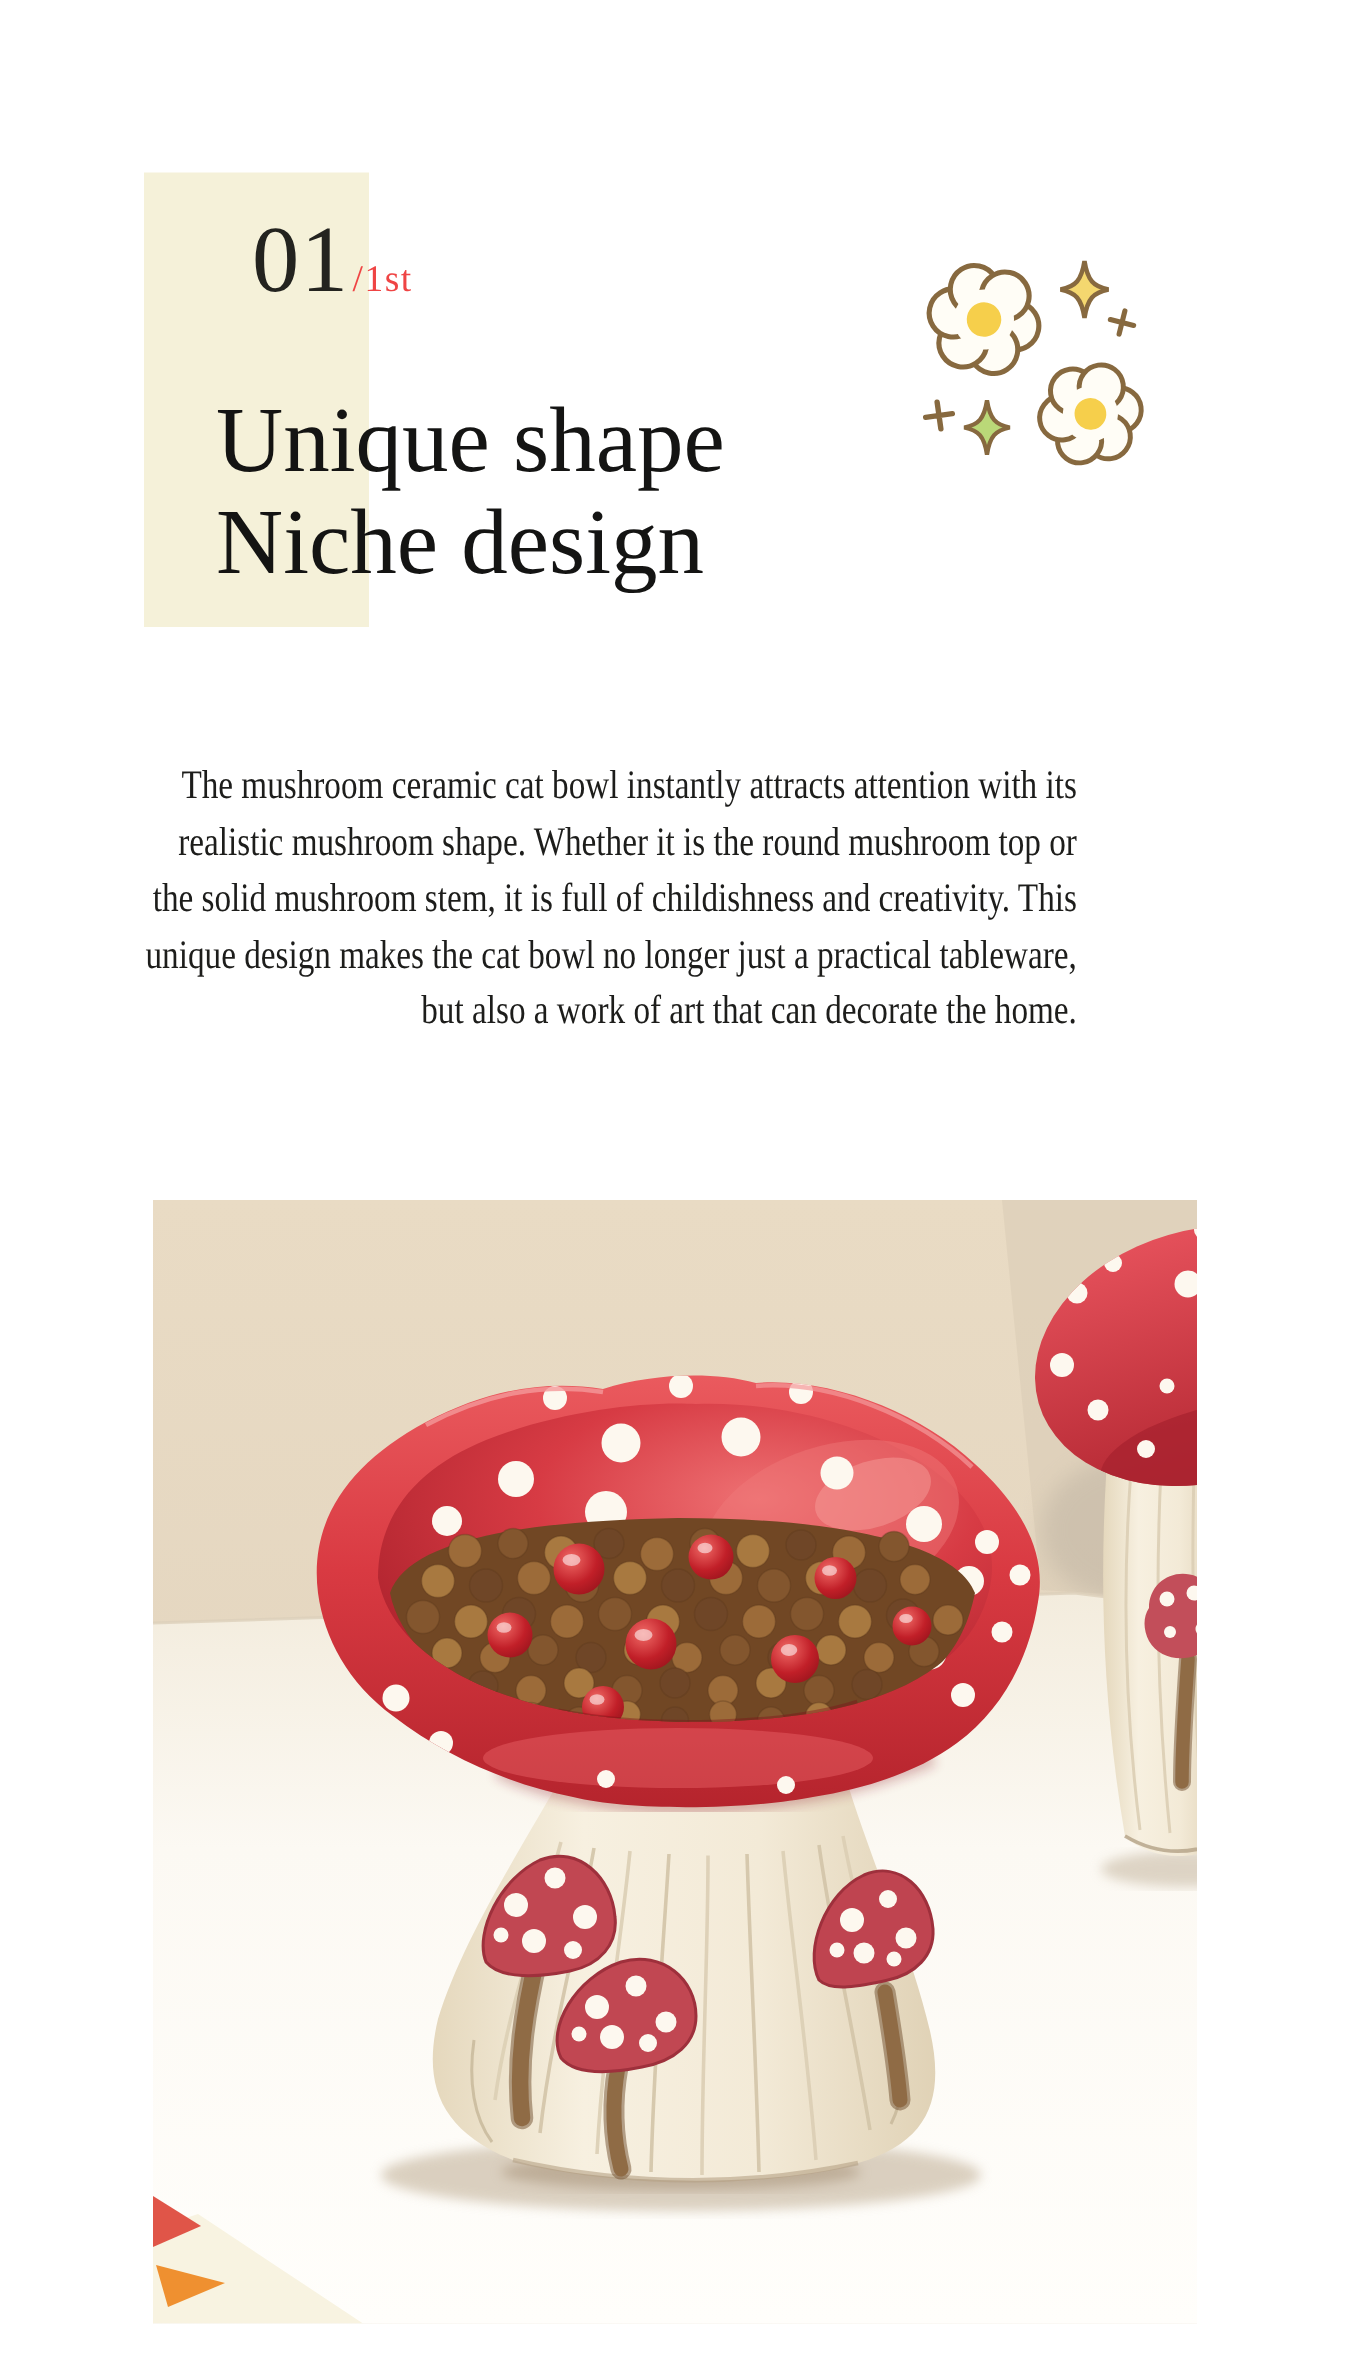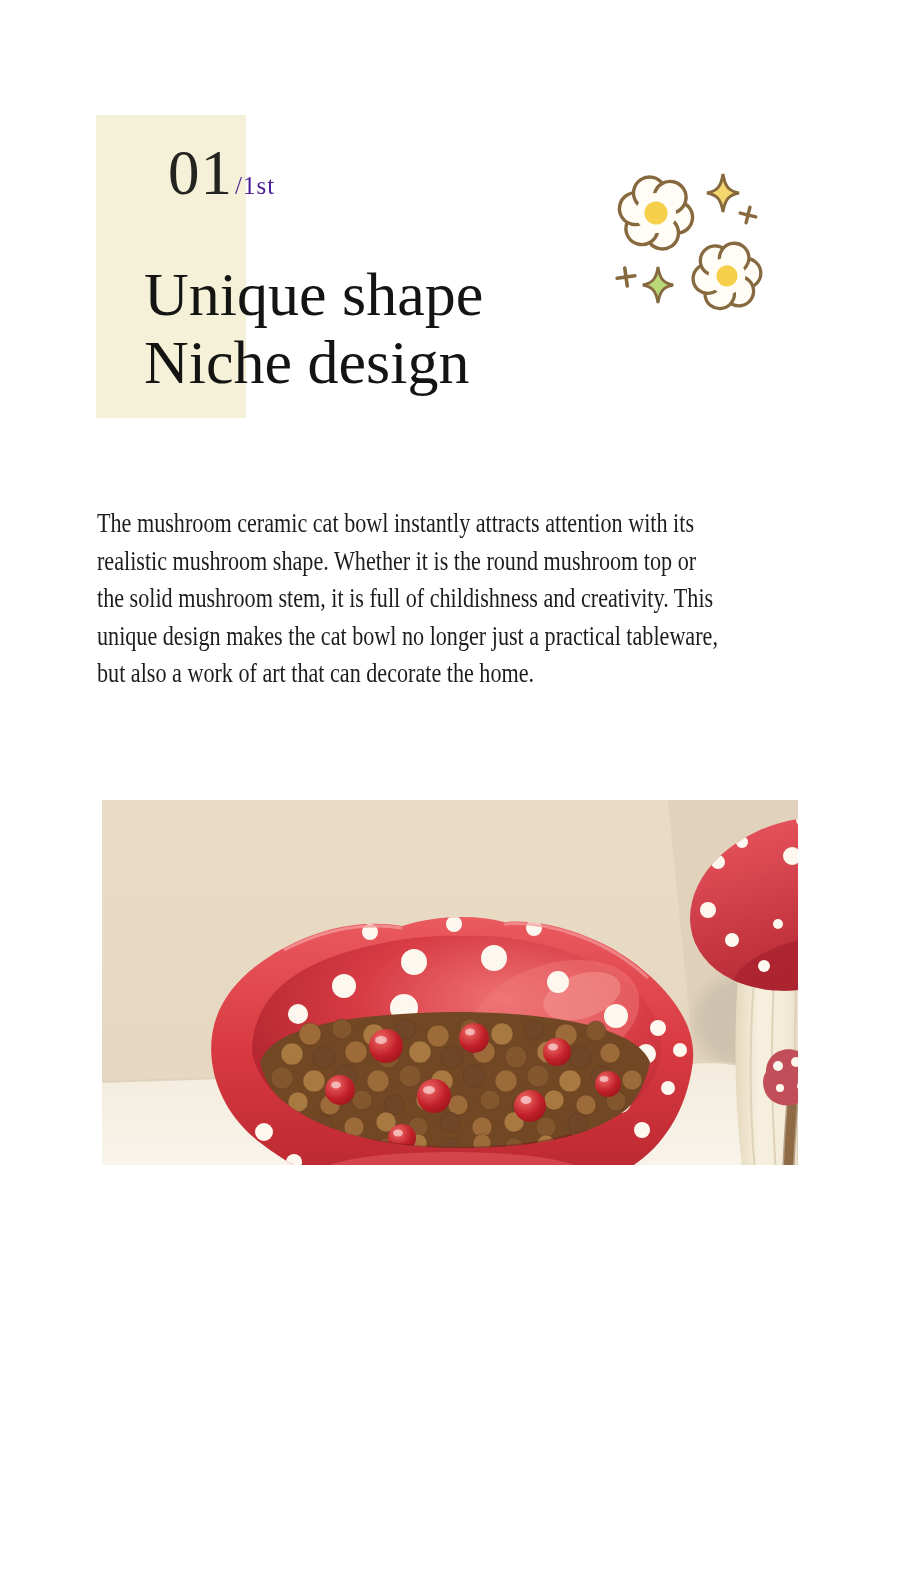--- a/index.html
+++ b/index.html
@@ -1,25 +1,25 @@
 <!DOCTYPE html>
 <html><head>
 <meta charset="utf-8">
 <style>
   html,body{margin:0;padding:0;background:#ffffff;}
-  .page{position:relative;width:900px;height:1165px;background:#ffffff;overflow:hidden;
+  .page{position:relative;width:900px;height:1585px;background:#ffffff;overflow:hidden;
         font-family:"Liberation Serif",serif;}
   .accent-block{position:absolute;left:96px;top:115px;width:150px;height:303px;background:#f5f1d9;}
   .section-no{position:absolute;left:168px;top:142px;display:flex;align-items:baseline;color:#23231f;}
   .section-no .big{font-size:63px;line-height:63px;letter-spacing:1px;}
-  .section-no .suffix{font-size:25px;margin-left:2px;letter-spacing:1px;color:#4c1d95;}
+  .section-no .suffix{font-size:25px;margin-left:2px;letter-spacing:1px;color:#ef4444;}
   .heading{position:absolute;left:144px;top:260px;color:#141413;font-size:62px;line-height:68px;
            font-weight:400;white-space:nowrap;}
   .decor{position:absolute;left:600px;top:160px;width:170px;height:160px;}
-  .description{position:absolute;left:97px;top:505px;color:#1d1d1b;font-size:27px;line-height:37.5px;}
+  .description{position:absolute;left:97px;top:505px;color:#1d1d1b;font-size:27px;line-height:37.5px;text-align:right;}
   .para-line{white-space:nowrap;transform:scaleX(0.82);transform-origin:left center;}
   .photo{position:absolute;left:102px;top:800px;width:696px;height:749px;}
   .photo svg{display:block;}
 </style>
 </head>
 <body>
 
 <div class="page">
 
   <div class="accent-block"></div>

